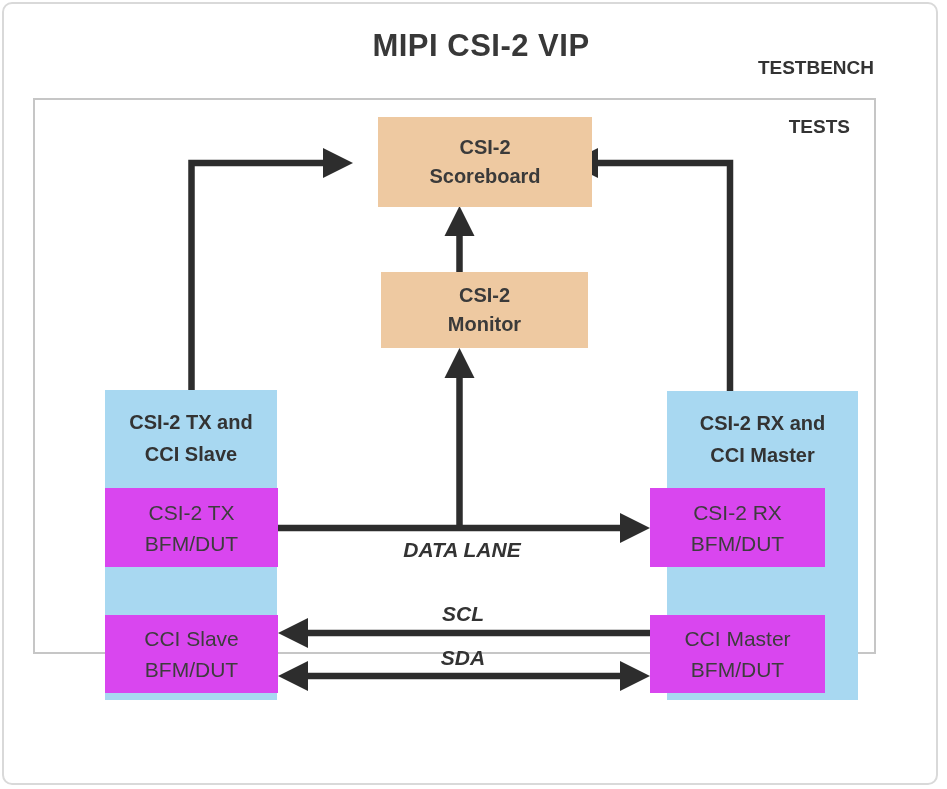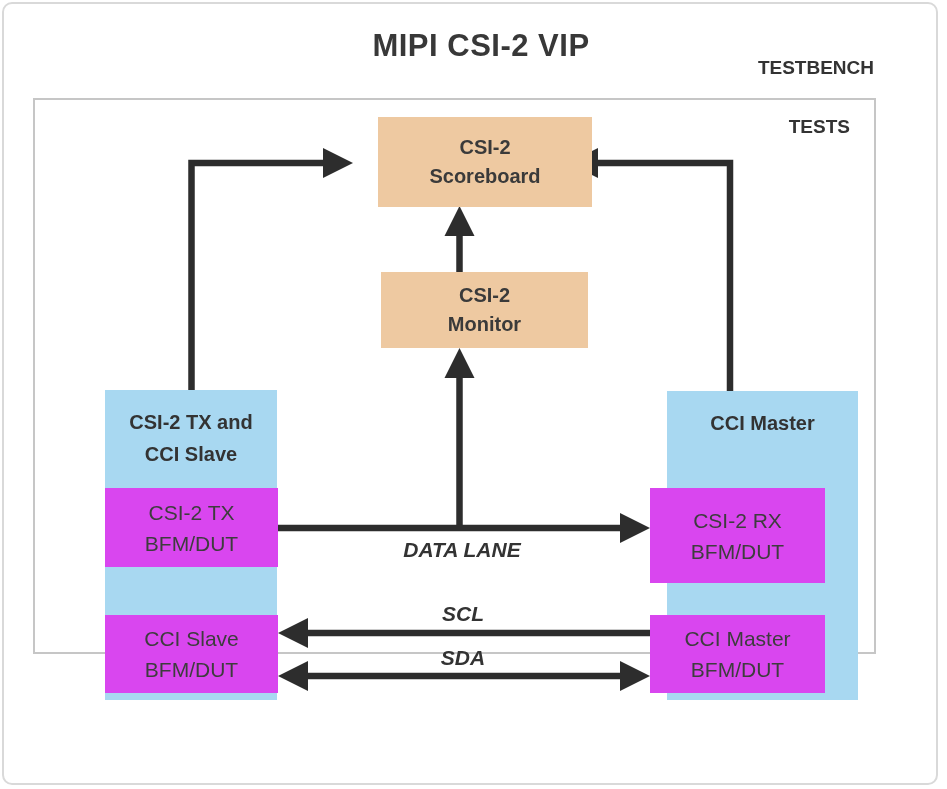--- a/index.html
+++ b/index.html
@@ -186,24 +186,25 @@
     <span>CSI-2 TX</span>
     <span>BFM/DUT</span>
   </div>
   <div class="bfm" style="left:105px; top:615px; width:173px; height:78px;">
     <span>CCI Slave</span>
     <span>BFM/DUT</span>
   </div>
 
   <div class="block blue" style="left:642px; top:391px; width:191px; height:309px;">
     <div class="hdr">
+      <div>CSI-2 RX and</div>
       <div>CCI Master</div>
     </div>
   </div>
-  <div class="bfm" style="left:650px; top:488px; width:175px; height:95px;">
+  <div class="bfm" style="left:650px; top:488px; width:175px; height:79px;">
     <span>CSI-2 RX</span>
     <span>BFM/DUT</span>
   </div>
   <div class="bfm" style="left:650px; top:615px; width:175px; height:78px;">
     <span>CCI Master</span>
     <span>BFM/DUT</span>
   </div>
 
   <div class="bus-label" style="left:462px; top:538px;">DATA LANE</div>
   <div class="bus-label" style="left:463px; top:602px;">SCL</div>

